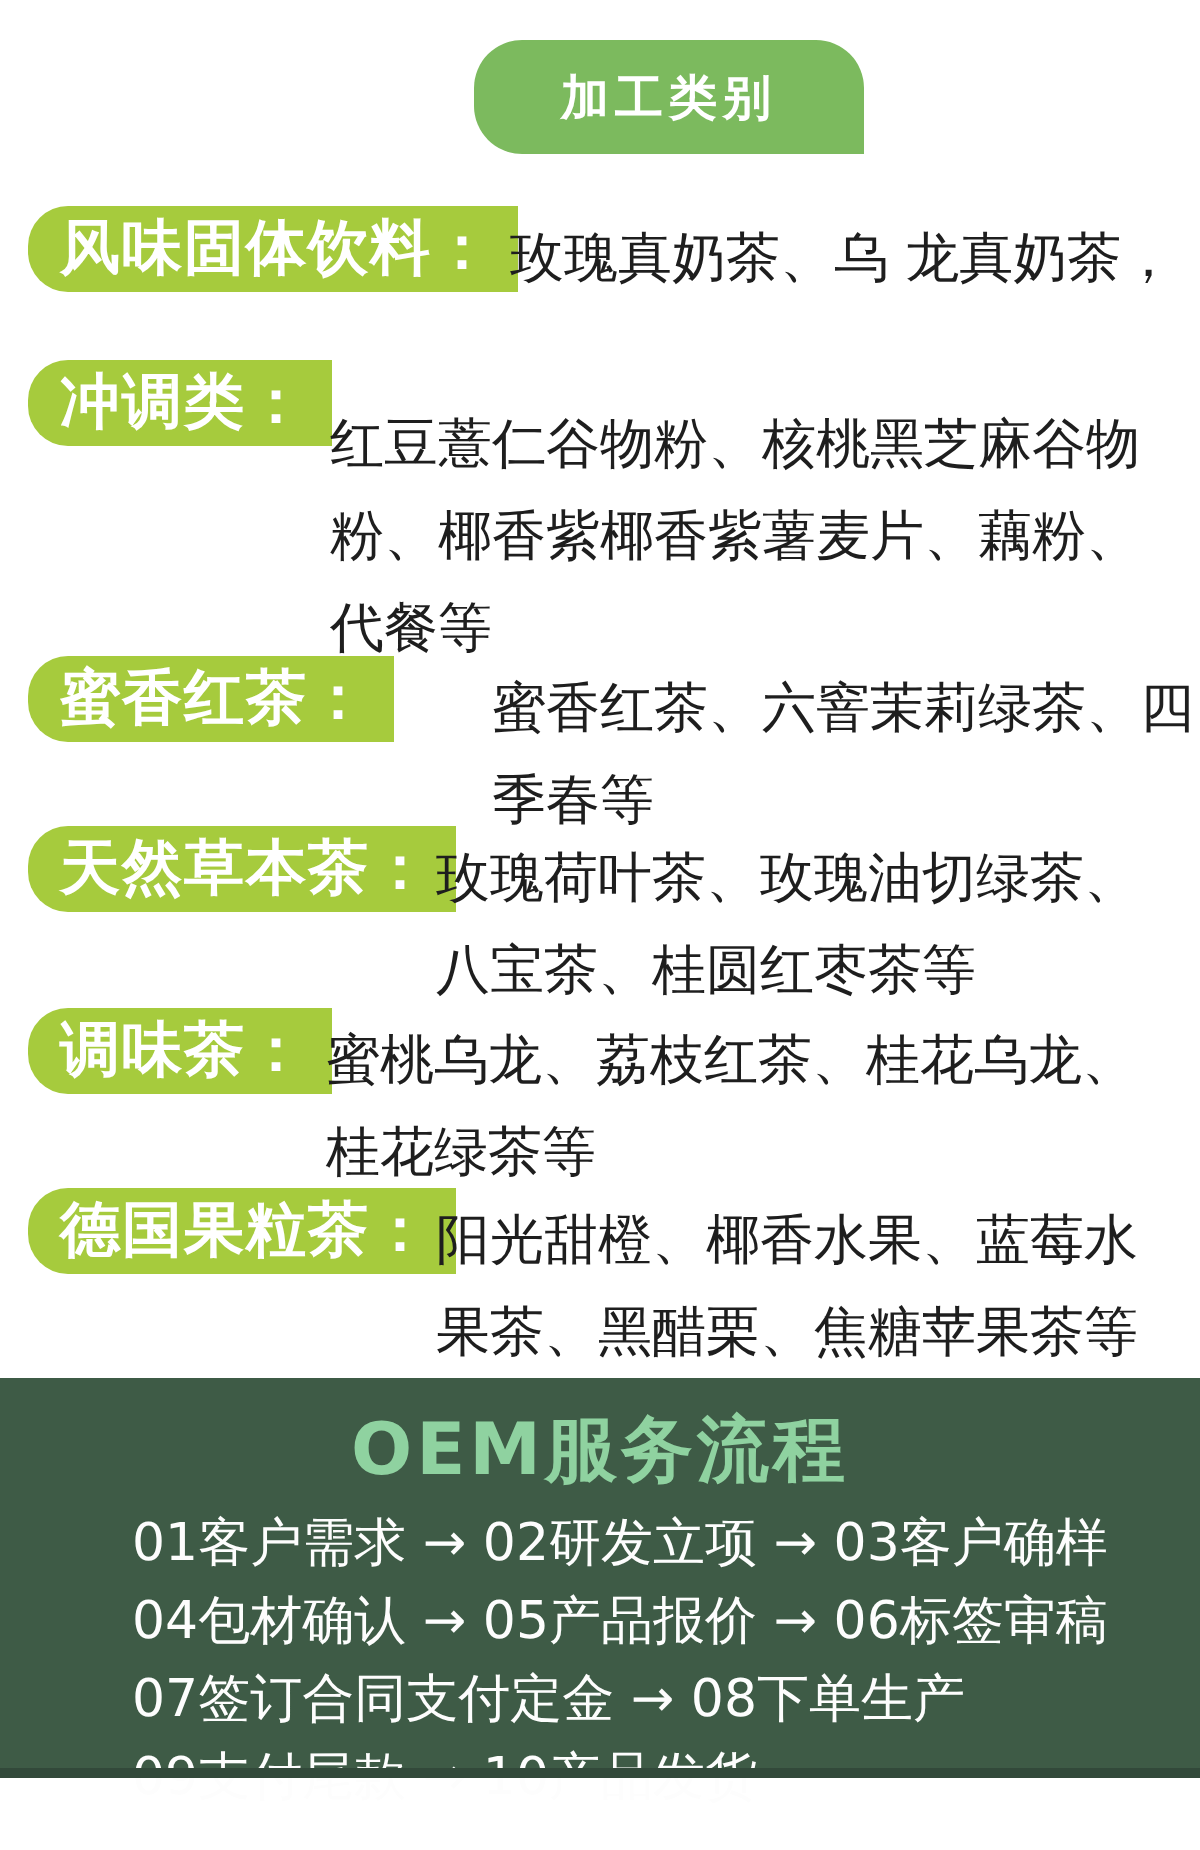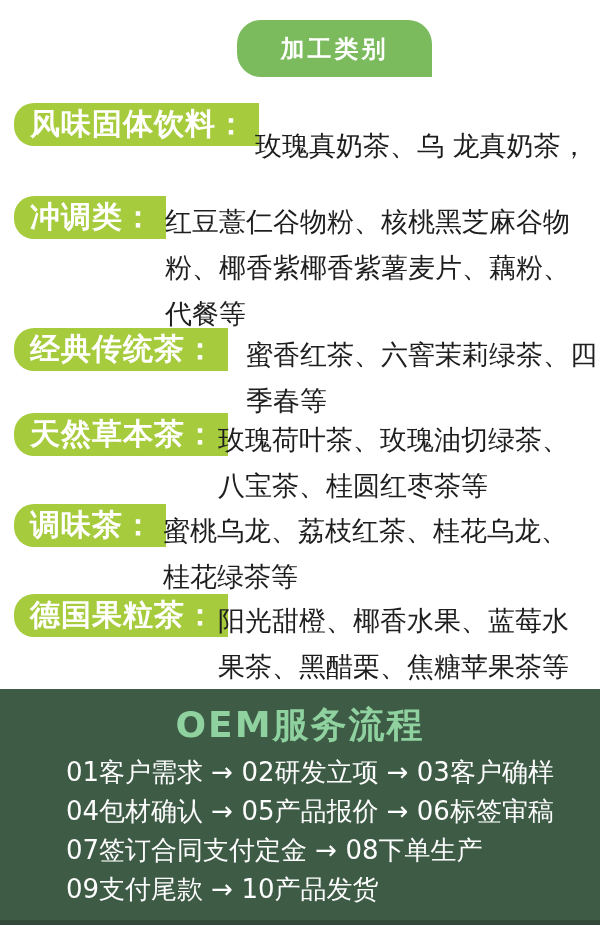--- a/index.html
+++ b/index.html
@@ -32,21 +32,21 @@
   }
   .cat-text{
     position:absolute;
     color:#1e1e1e;font-size:27px;line-height:46px;
     white-space:nowrap;
   }
   .cat-text span{display:block;}
 
   
   .oem{
-    position:absolute;left:0;top:689px;width:600px;height:236px;
+    position:absolute;left:0;top:689px;width:600px;height:200px;
     background:#3e5b46;
   }
   .oem-title{
     position:absolute;left:0;top:12px;width:600px;
     text-align:center;
     color:#8fd2a0;font-size:36px;font-weight:bold;letter-spacing:2px;
   }
   .oem-steps{
     position:absolute;left:66px;top:64px;
     color:#fdfdfd;font-size:26px;line-height:39px;
@@ -64,39 +64,39 @@
 <div class="canvas">
 
   <div class="title-btn">
     <span>加工类别</span>
   </div>
 
   <div>
     <div class="badge" style="left:14px;top:103px;">
       <span>风味固体饮料：</span>
     </div>
-    <div class="cat-text" style="left:255px;top:107px;margin-top:16px;">
+    <div class="cat-text" style="left:255px;top:107px;">
       <span>玫瑰真奶茶、乌 龙真奶茶，</span>
     </div>
   </div>
 
   <div>
-    <div class="badge" style="left:14px;top:196px;">
+    <div class="badge" style="left:14px;top:180px;">
       <span>冲调类：</span>
     </div>
     <div class="cat-text" style="left:165px;top:199px;font-family:Liberation Serif, serif;">
       <span>红豆薏仁谷物粉、核桃黑芝麻谷物</span>
       <span>粉、椰香紫椰香紫薯麦片、藕粉、</span>
       <span>代餐等</span>
     </div>
   </div>
 
   <div>
     <div class="badge" style="left:14px;top:328px;">
-      <span>经典传统茶：</span>
+      <span>蜜香红茶：</span>
     </div>
     <div class="cat-text" style="left:218px;top:332px;margin-left:28px;">
       <span>蜜香红茶、六窨茉莉绿茶、四</span>
       <span>季春等</span>
     </div>
   </div>
 
   <div>
     <div class="badge" style="left:14px;top:413px;">
       <span>天然草本茶：</span>

